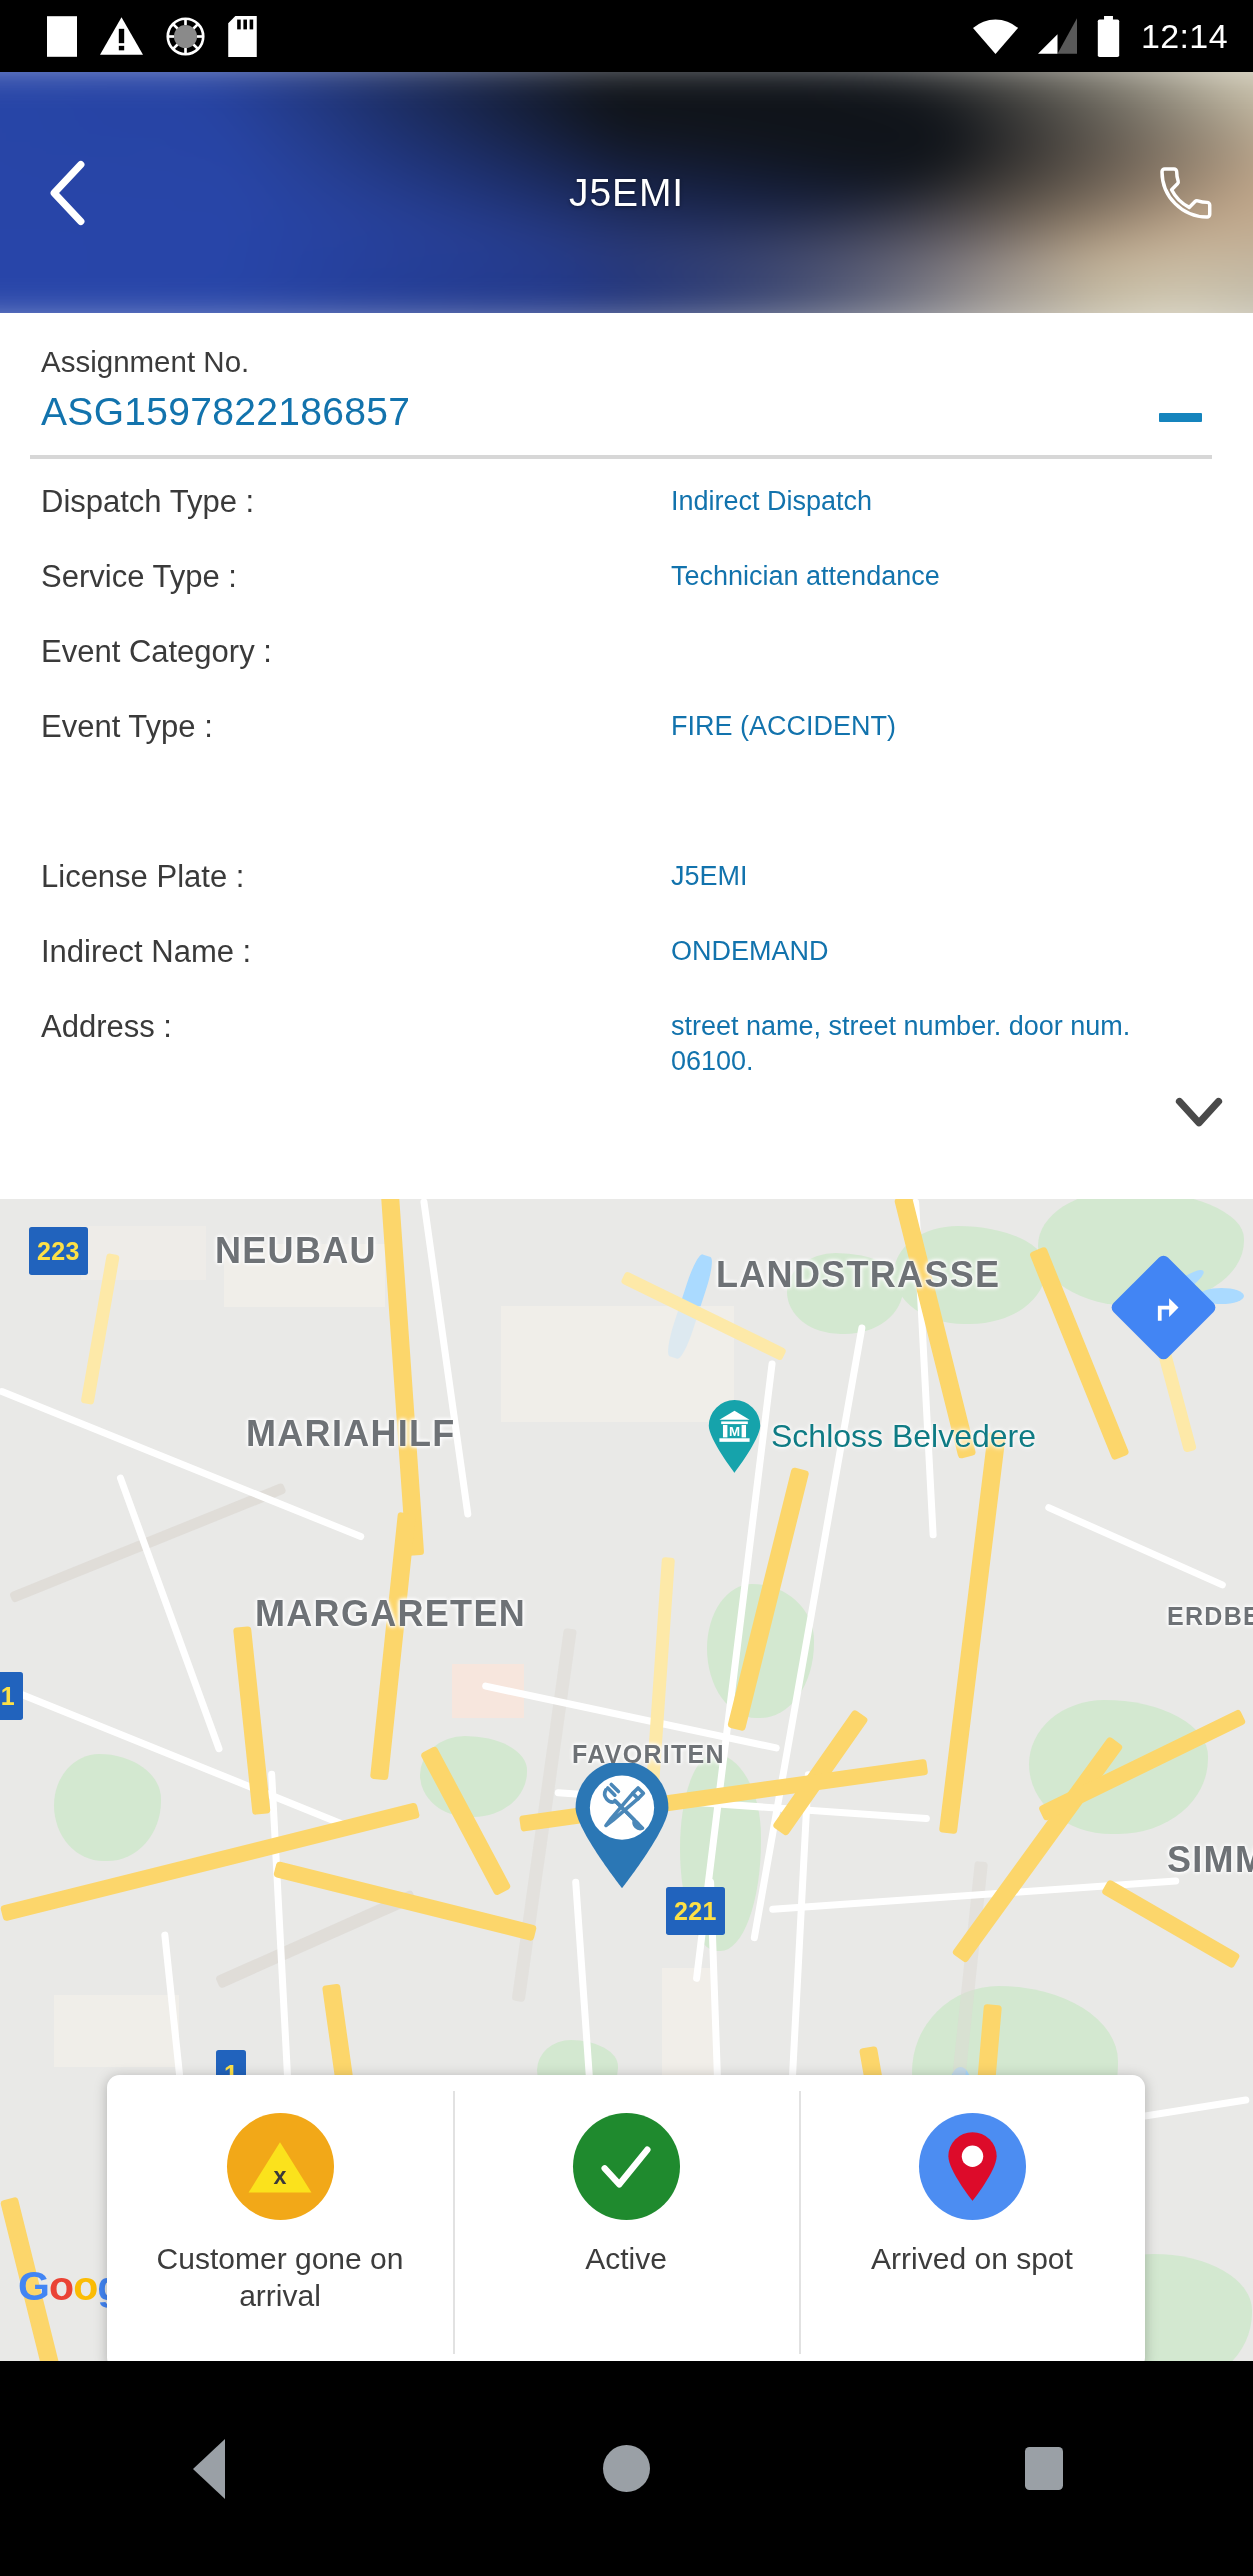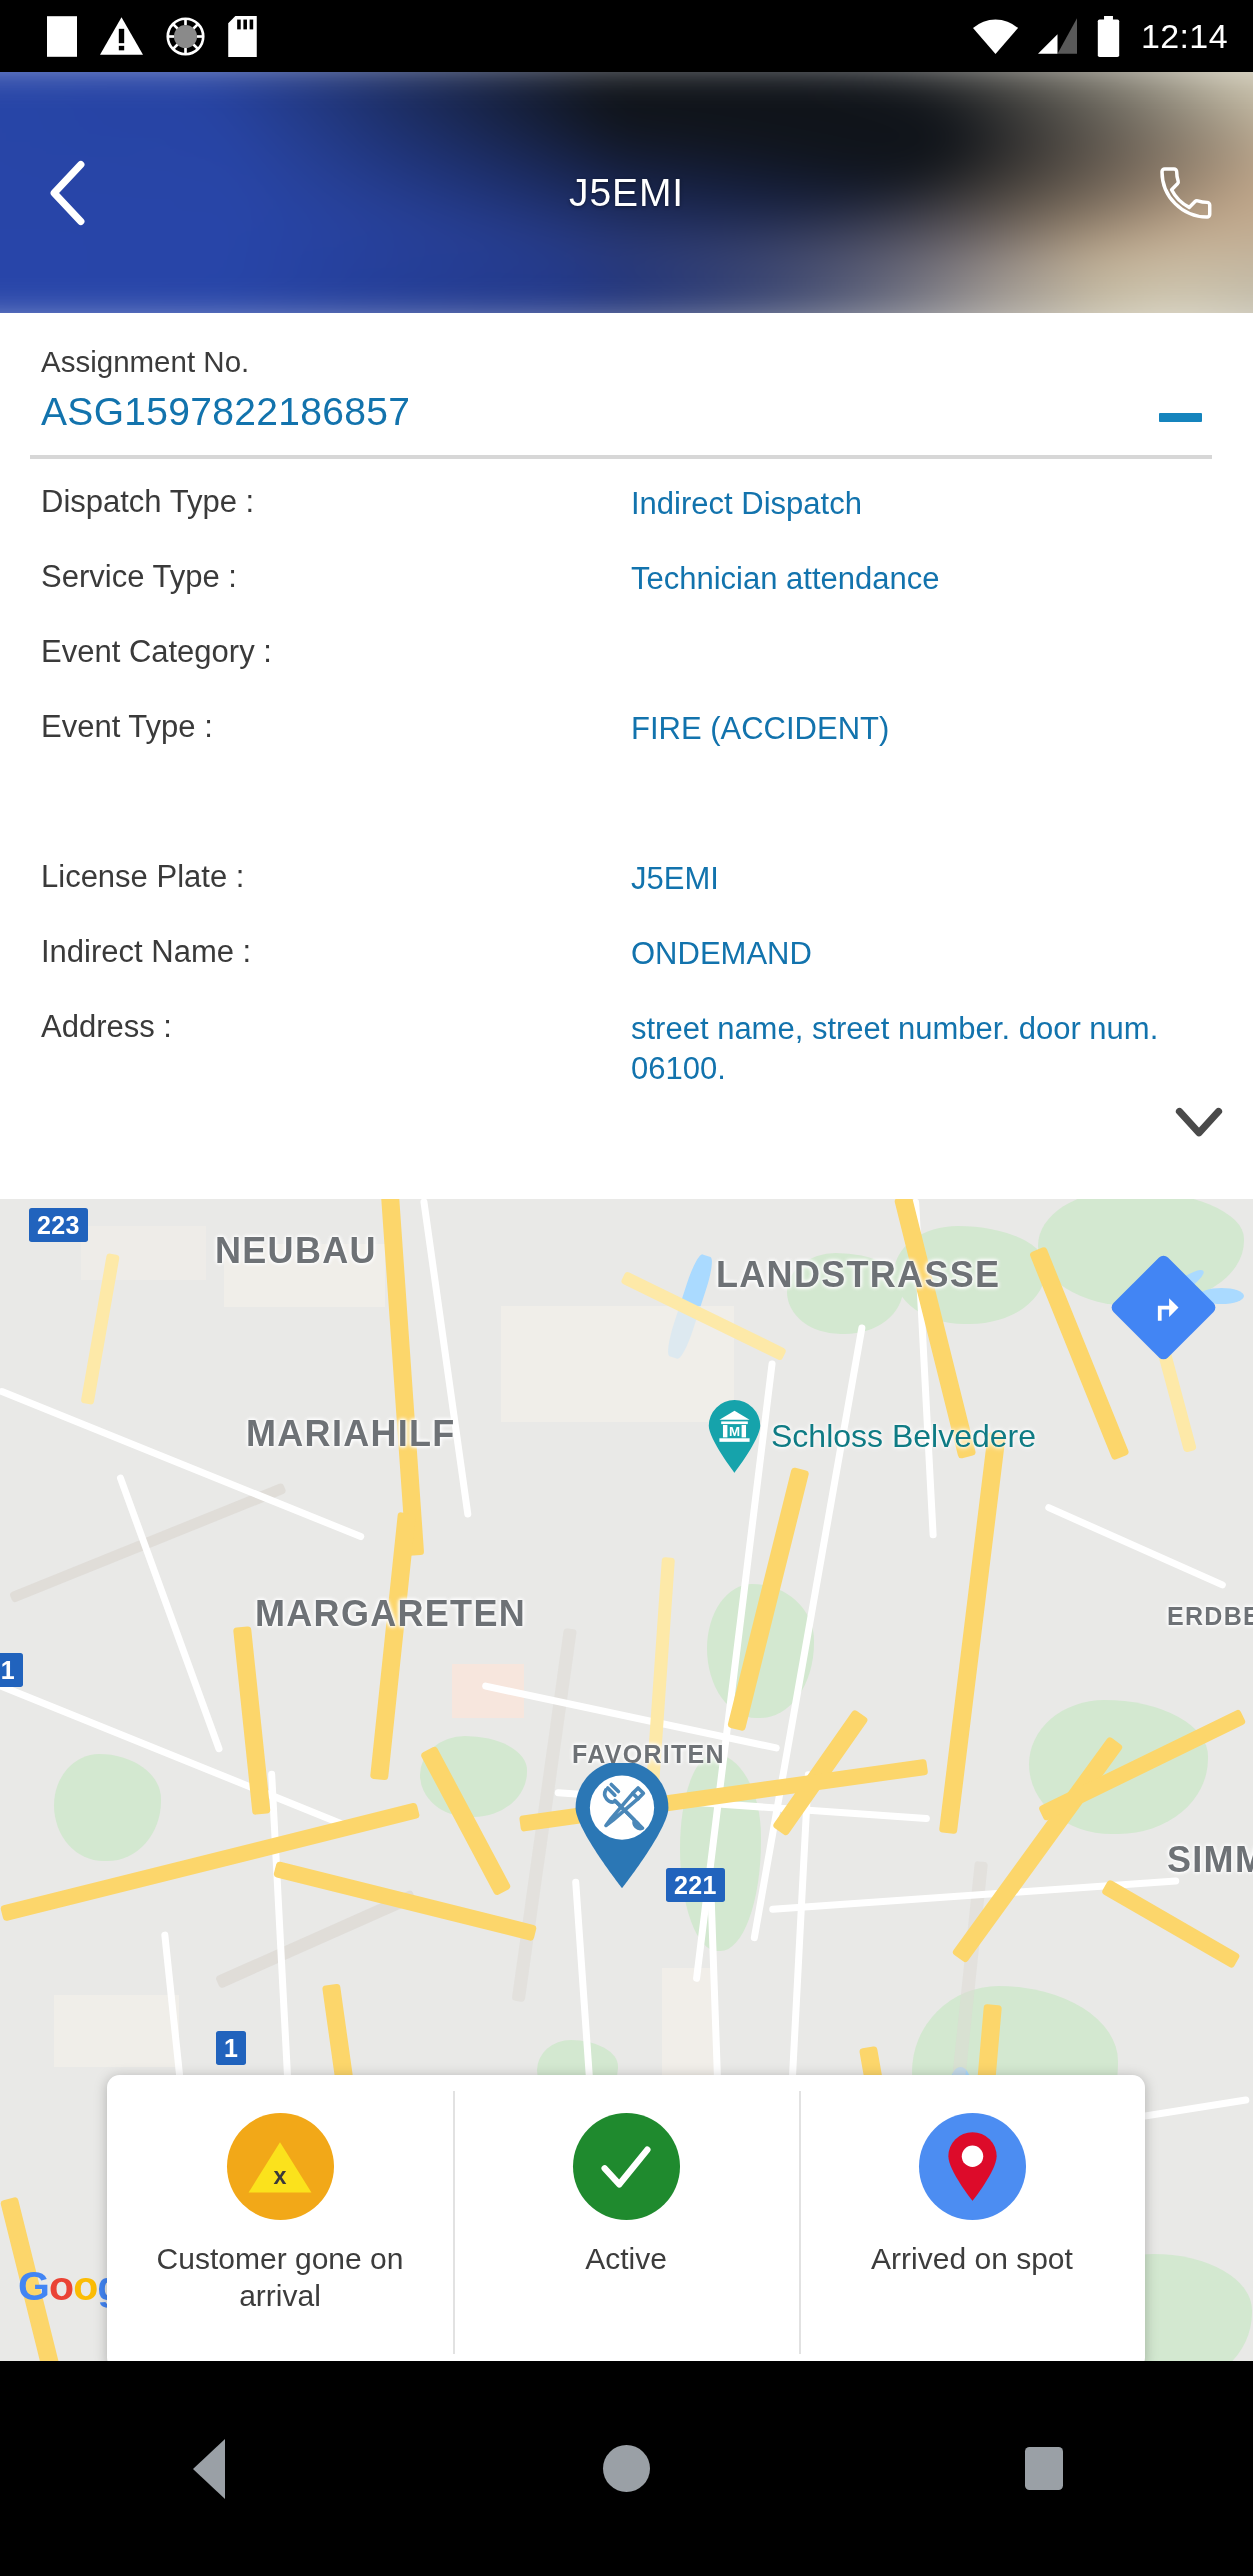--- a/index.html
+++ b/index.html
@@ -40,43 +40,43 @@
   .asg-value { font-size:39px; color:#1273ad; margin-top:10.7px; letter-spacing:0.3px; }
   .collapse-btn { position:absolute; right:41px; top:77px; width:64px; height:54px;
     display:flex; align-items:center; justify-content:center; background:none; border:none; cursor:pointer; }
   .minus-bar { width:43px; height:9px; background:#1584bd; border-radius:0.9px; }
   .divider { height:3.6px; background:#d7d7d7; margin:21.5px 41px 0 30px; }
 
   .rows { padding:25px 41px 0 41px; position:relative; }
   .row { display:flex; align-items:flex-start; height:75px; }
   .row.addr { height:auto; }
   .r-label { width:590px; flex:0 0 590px; font-size:31px; color:#3a3a3a; line-height:1.15; }
-  .r-value { flex:1; font-size:31px; color:#1273ad; line-height:1.3; }
+  .r-value { flex:1; font-size:27px; color:#1273ad; line-height:1.3;margin-left:40px; }
   .r-value.two-line { max-height:88px; overflow:hidden; }
 
   .chev-down { position:absolute; right:23px; bottom:-59px; width:63px; height:50px;
     display:flex; align-items:center; justify-content:center; background:none; border:none; cursor:pointer; }
 
   
   .map { position:absolute; top:1199px; left:0; width:1253px; height:1190px; overflow:hidden;
     background:#e9e9e7; }
   .map-canvas { position:absolute; inset:0; }
   .green { position:absolute; background:#d3e8d0; border-radius:42% 58% 50% 46%/48% 42% 56% 52%; }
   .water { position:absolute; background:#aadaff; border-radius:50%; }
   .blk { position:absolute; background:#f2efe9; }
   .rd { position:absolute; background:#fcd66b; border-radius:3.6px; transform-origin:0 0; }
   .rd.thin { background:#fde9a8; }
   .rd.white { background:#fff; }
   .rd.gry { background:#ddd9d4; }
 
   .district { position:absolute; color:#6e7276; font-weight:bold; letter-spacing:1.3px;
     text-shadow:0 0 5.4px #fff,0 0 5.4px #fff,0 0 3.6px #fff,0 0 2.7px #fff; white-space:nowrap; }
 
-  .shield { position:absolute; background:#2163bd; color:#ffffff; font-size:25px; font-weight:bold;
-    padding:4px 8px; border-radius:2.7px; line-height:1.05; letter-spacing:0.4px; }
+  .shield { position:absolute; background:#2163bd; color:#fde047; font-size:25px; font-weight:bold;
+    padding:11px 8px; border-radius:2.7px; line-height:1.05; letter-spacing:0.4px;margin-top:19px; }
 
   .poi { position:absolute; display:flex; align-items:center; gap:9px; }
   .poi-label { color:#0f7b84; font-size:32px; text-shadow:0 0 6.3px #fff,0 0 4.5px #fff,0 0 2.7px #fff; white-space:nowrap; }
 
   .nav-diamond { position:absolute; width:77px; height:77px; background:#4285f4;
     transform:rotate(45deg); border-radius:6.3px; display:flex; align-items:center; justify-content:center; }
   .nav-diamond svg { transform:rotate(-45deg); }
 
   .gmaps-logo { position:absolute; left:18px; bottom:79px; font-size:41px; font-weight:bold;
     letter-spacing:-0.9px; font-family:"Liberation Sans",sans-serif; }

